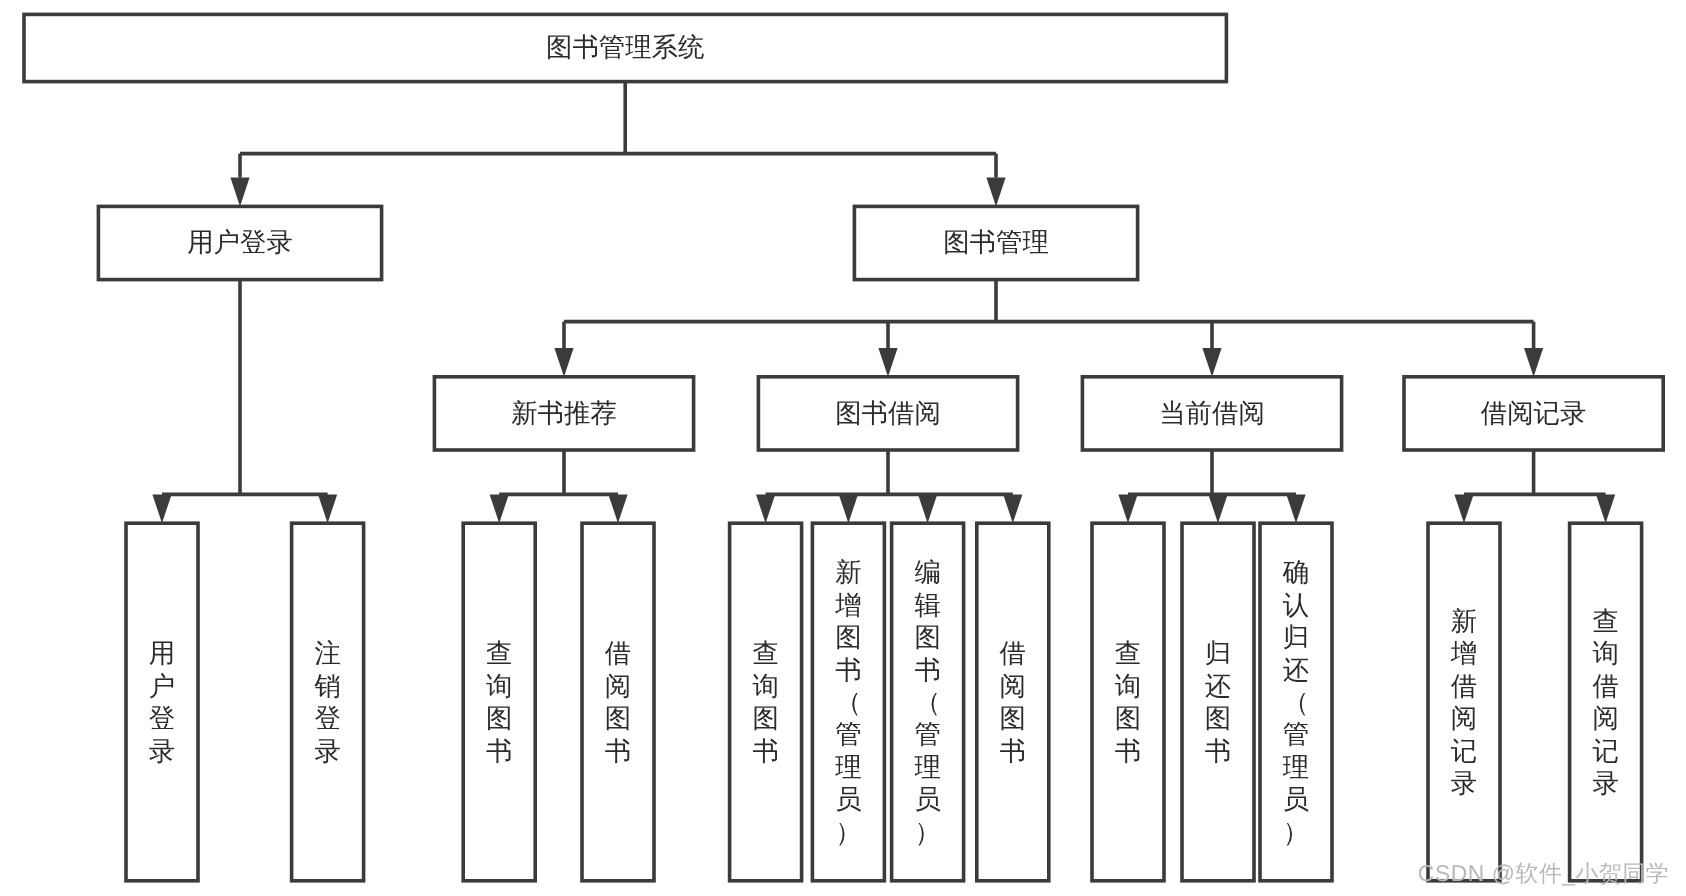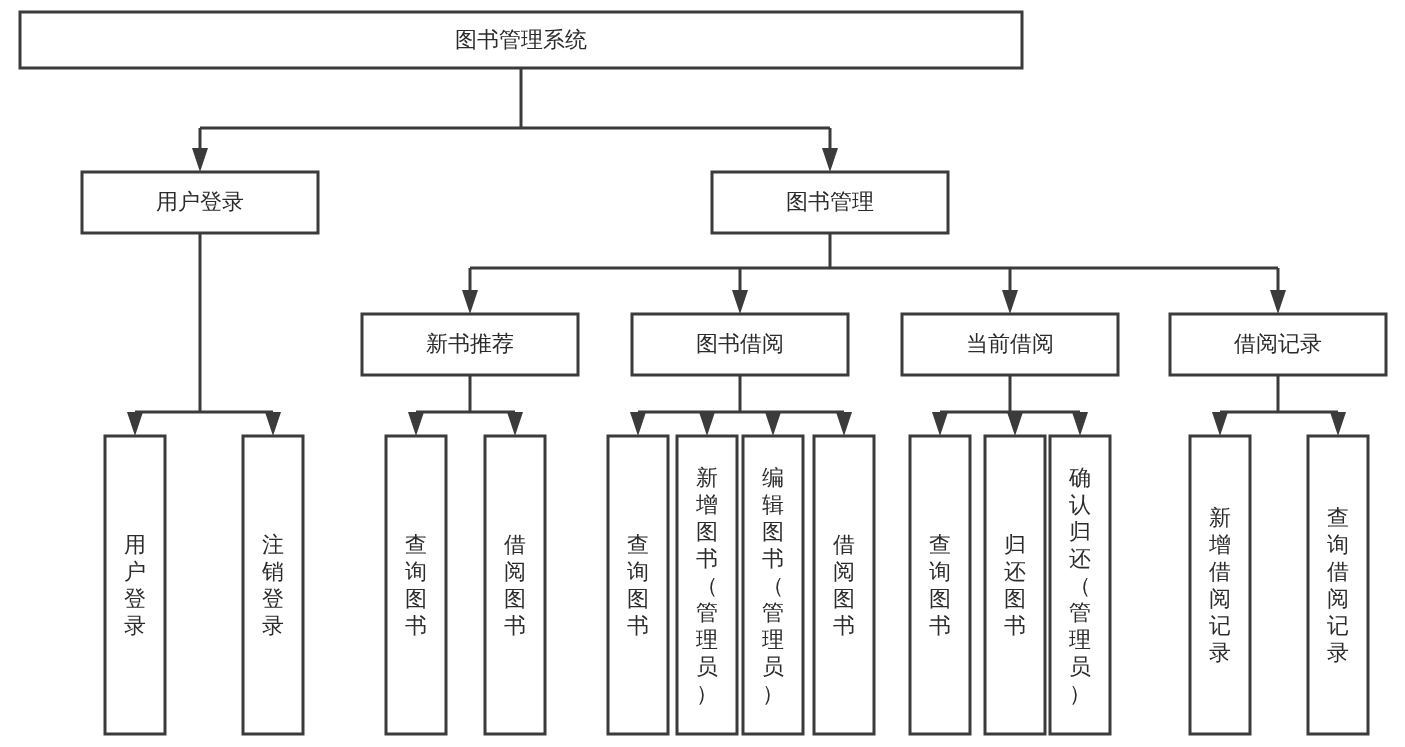--- a/index.html
+++ b/index.html
@@ -201,13 +201,14 @@
         <g>
           <rect x="1190" y="436" width="60" height="298" class="node-rect"></rect>
           <text x="1220" y="525.06" class="node-label-vertical"><tspan x="1220" dy="0">新</tspan><tspan x="1220" dy="27">增</tspan><tspan x="1220" dy="27">借</tspan><tspan x="1220" dy="27">阅</tspan><tspan x="1220" dy="27">记</tspan><tspan x="1220" dy="27">录</tspan></text>
         </g>
         <g>
           <rect x="1308" y="436" width="60" height="298" class="node-rect"></rect>
           <text x="1338" y="525.06" class="node-label-vertical"><tspan x="1338" dy="0">查</tspan><tspan x="1338" dy="27">询</tspan><tspan x="1338" dy="27">借</tspan><tspan x="1338" dy="27">阅</tspan><tspan x="1338" dy="27">记</tspan><tspan x="1338" dy="27">录</tspan></text>
         </g>
       </g>
   </svg>
+  <div class="watermark">CSDN @软件_小贺同学</div>
 </div>
 
 </body></html>

